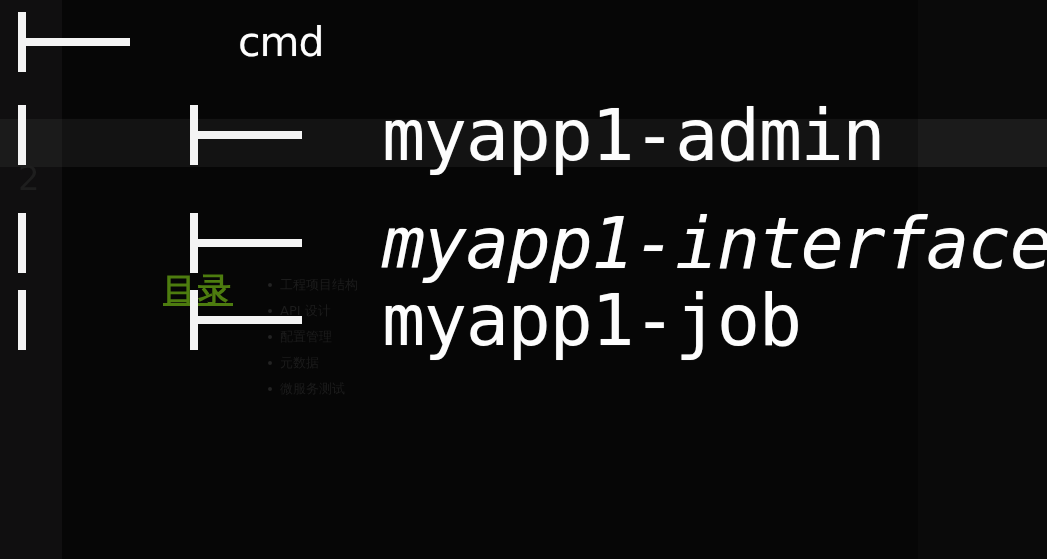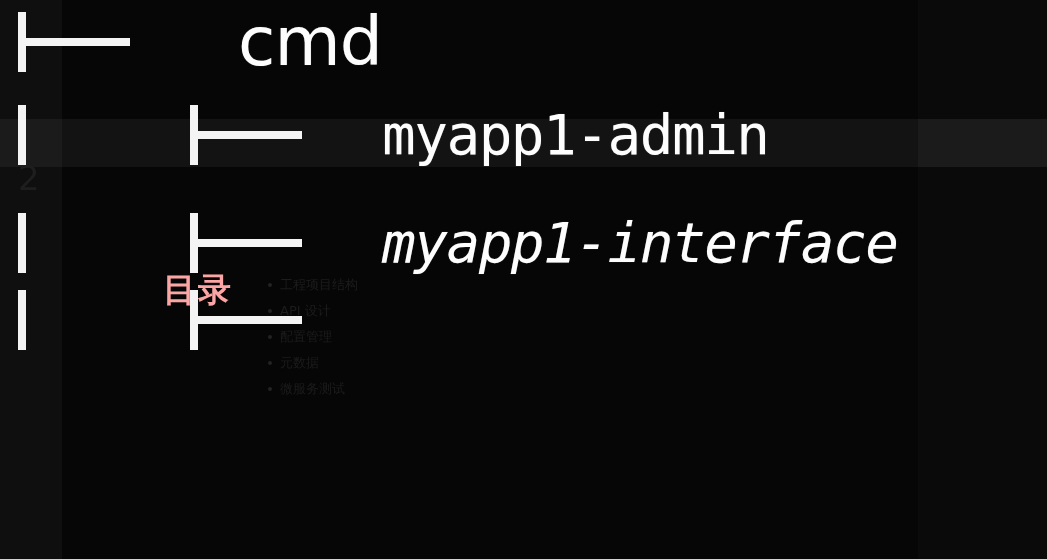--- a/index.html
+++ b/index.html
@@ -87,22 +87,23 @@
     pointer-events: none;
   }
   .ghost-heading {
     position: absolute;
     left: 163px;
     top: 268px;
     font-family: "DejaVu Sans", sans-serif;
     font-size: 33px;
     font-weight: 700;
     letter-spacing: 2px;
-    color: #fca5a5;
+    color: #4d7c0f;
     white-space: nowrap;
+    text-decoration: underline;
   }
   .ghost-list {
     position: absolute;
     left: 268px;
     top: 272px;
     width: 190px;
   }
   .ghost-item {
     display: flex;
     align-items: center;
@@ -186,27 +187,27 @@
   .corner .vstem { top: 16px; height: 34px; }
   .corner .hbar  { top: 42px; width: 112px; }
 
   .label {
     flex: none;
     color: #fdfdfd;
     text-shadow: 0 0 1px rgba(255,255,255,0.35);
   }
   .label-root {
     font-family: "DejaVu Sans", sans-serif;
-    font-size: 68px;
+    font-size: 41px;
     line-height: 1;
     letter-spacing: -1px;
   }
   .label-child {
     font-family: "DejaVu Sans Mono", monospace;
-    font-size: 56px;
+    font-size: 72px;
     line-height: 1;
     letter-spacing: -1.5px;
   }
 
   
   .gap-root { width: 48px; flex: none; }
   .gap-child { width: 40px; flex: none; }
 </style>
 </head>
 <body>
@@ -285,18 +286,19 @@
 
     <div class="tree-row" style="top:274px;">
       <span class="glyph g-l1 pipe">
         <span class="vstem"></span>
       </span>
       <span class="glyph g-l2 tee">
         <span class="vstem"></span>
           <span class="hbar"></span>
       </span>
       <span class="gap-child"></span>
+      <span class="label label-child">myapp1-job</span>
     </div>
 
 
 
   </div>
 </div>
 
 </body></html>

